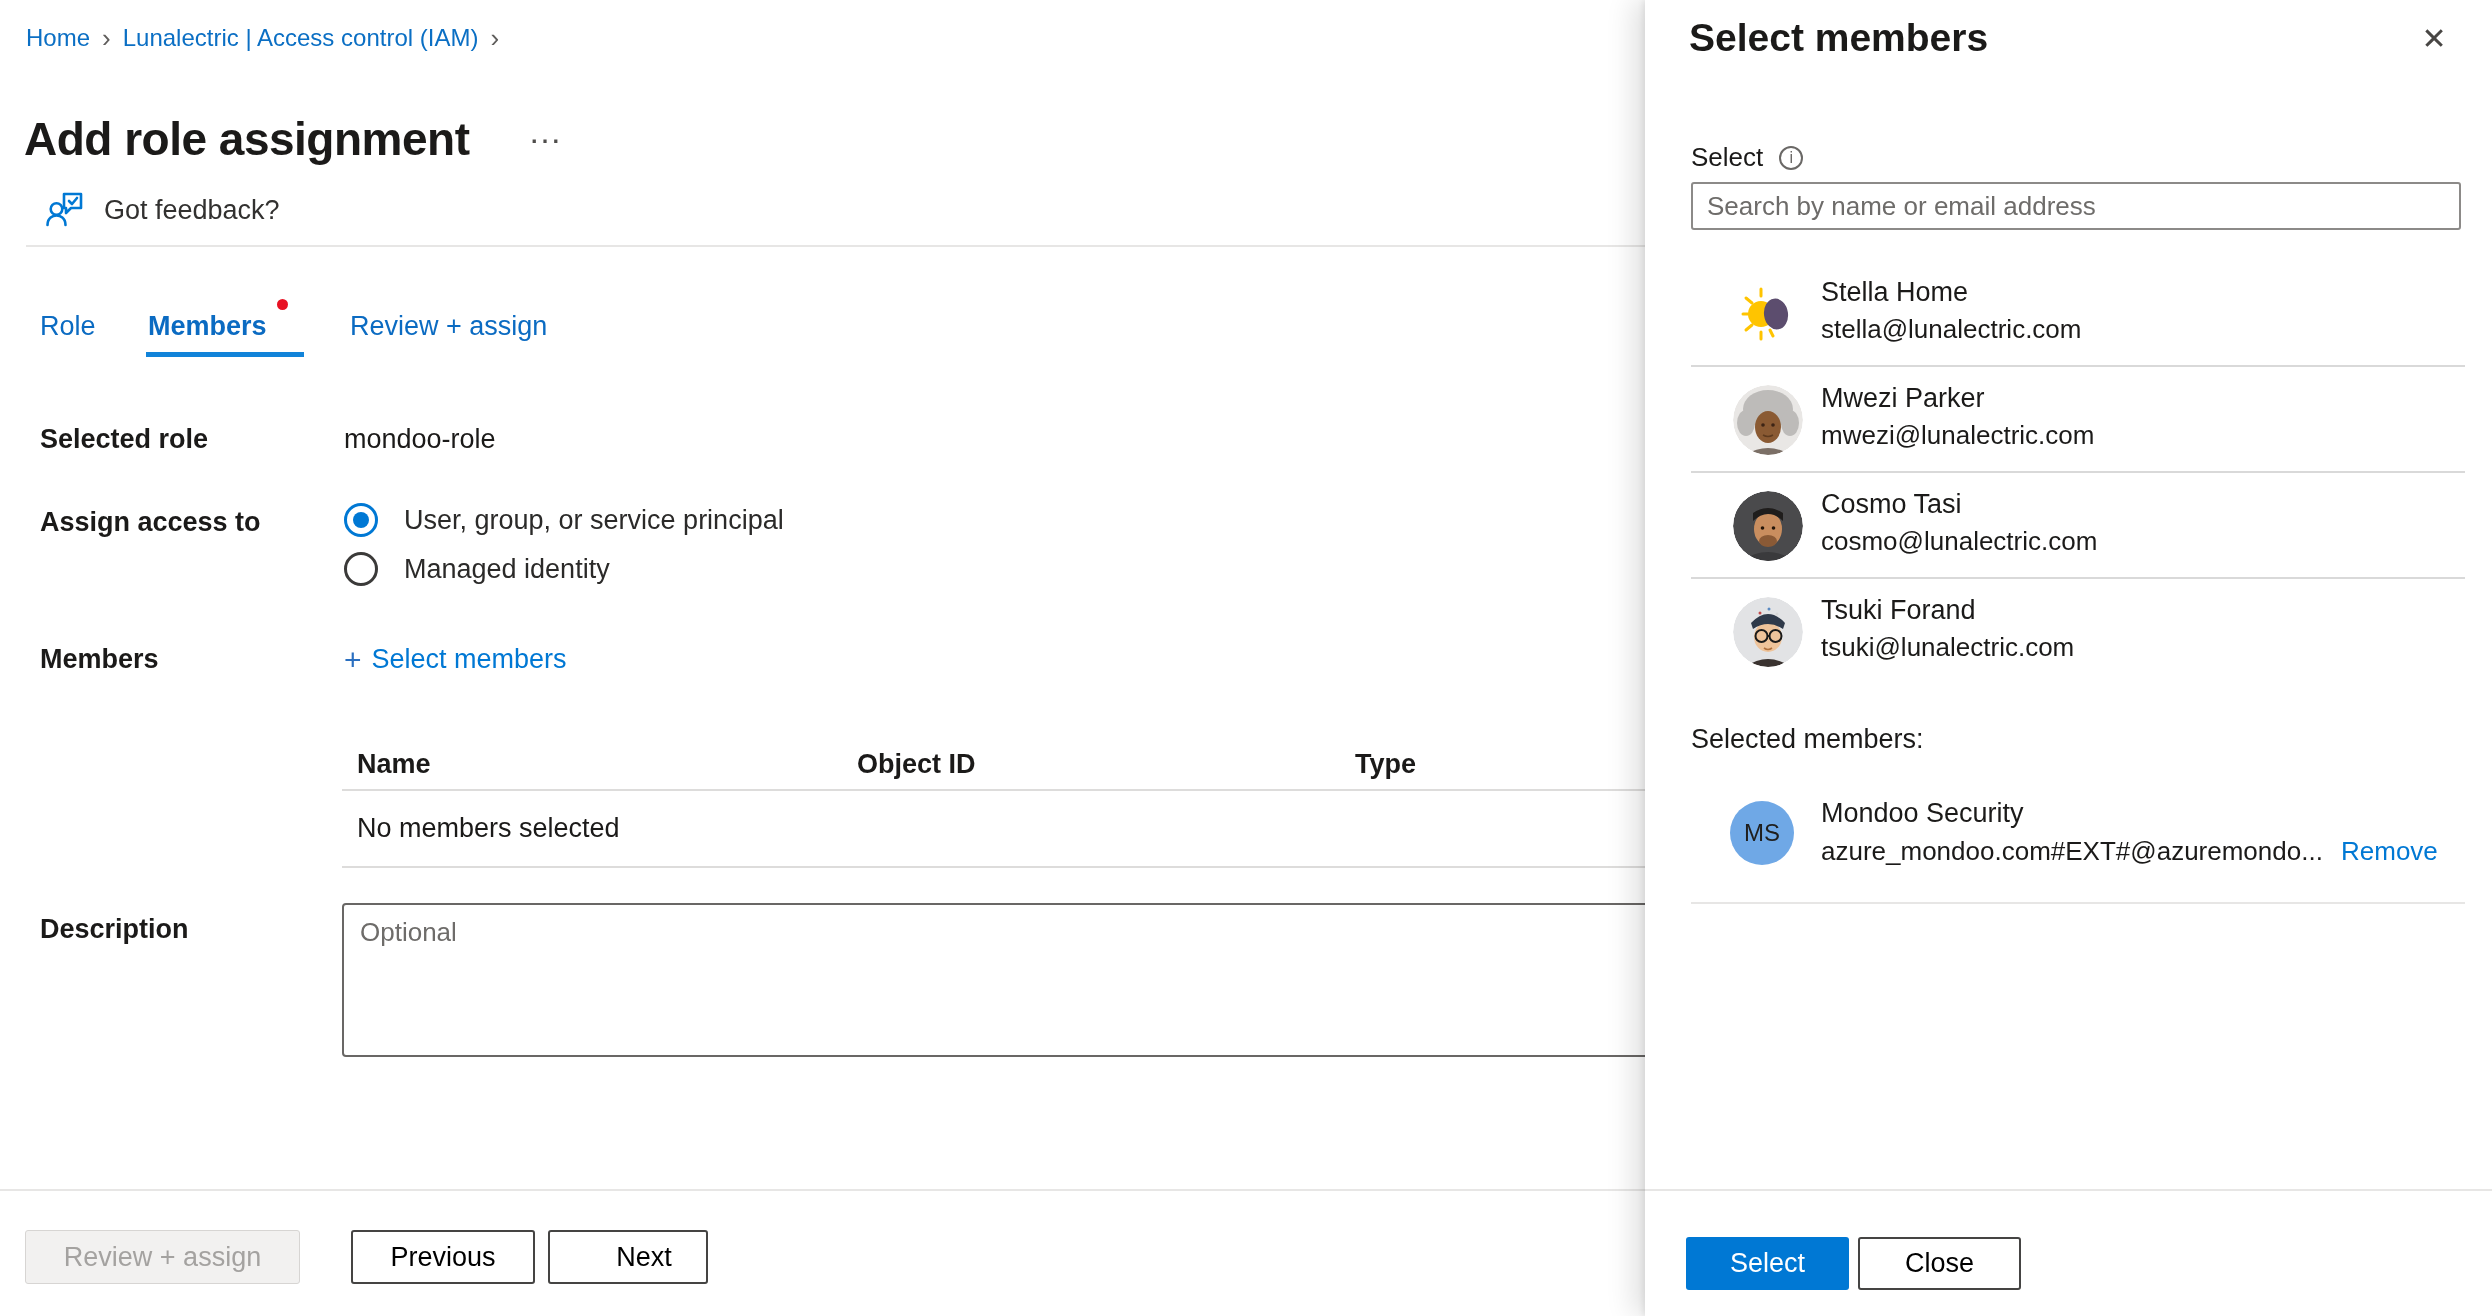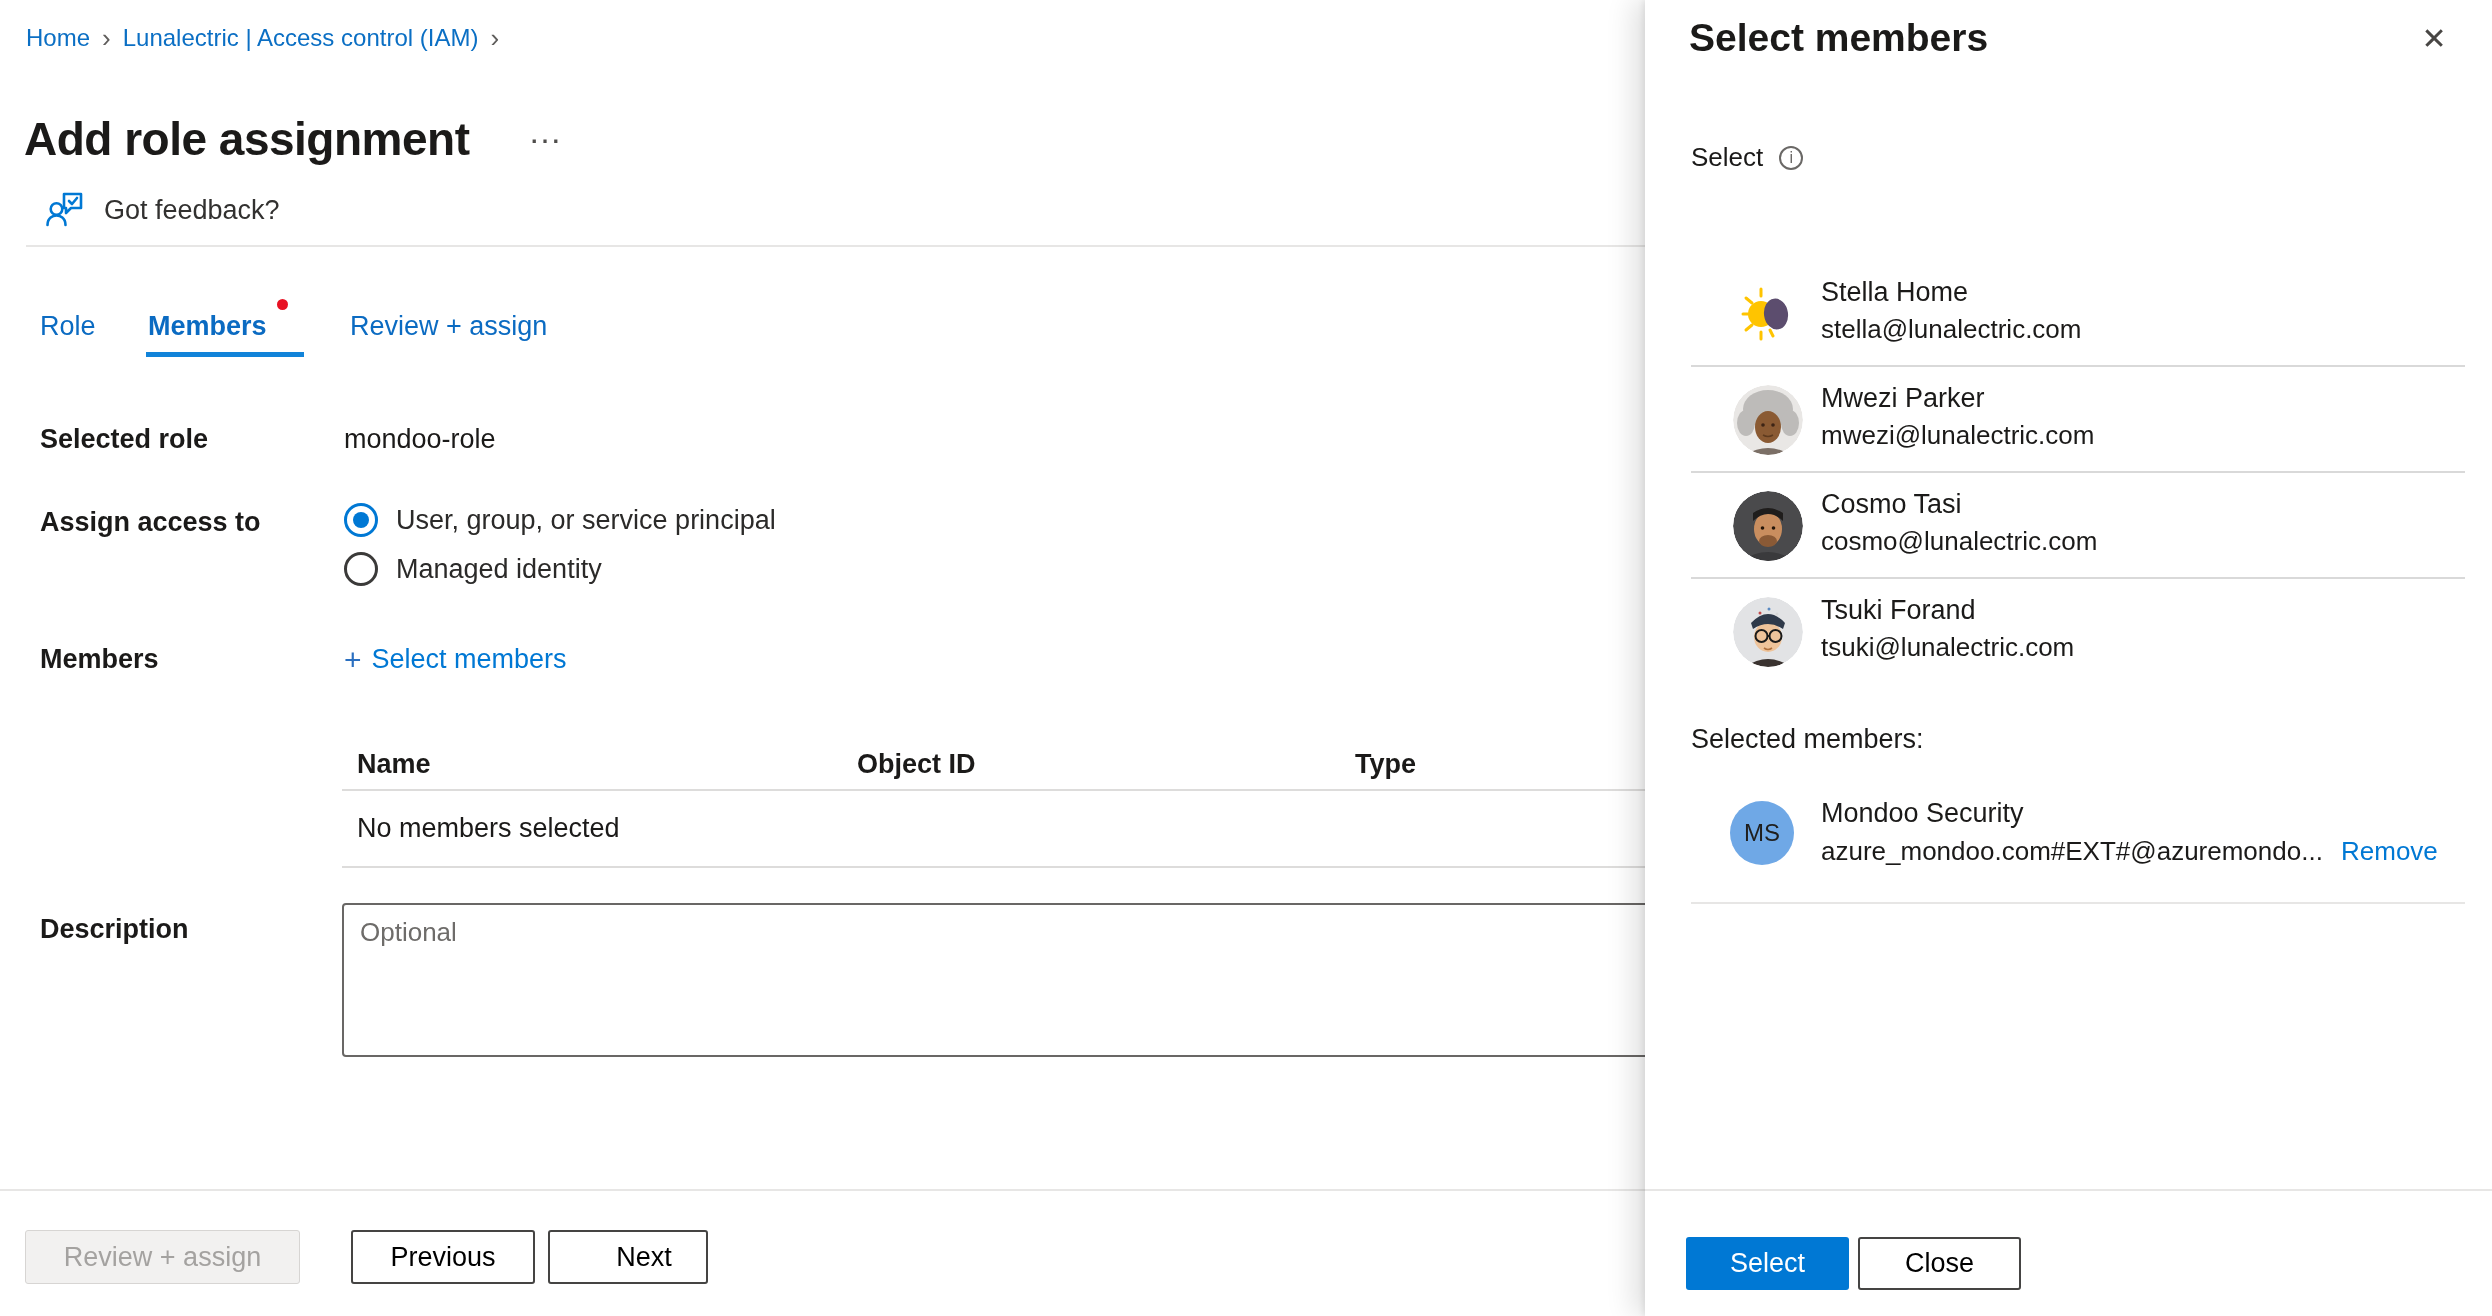--- a/index.html
+++ b/index.html
@@ -29,21 +29,21 @@
   .tab { top:311px; font-size:27px; color:#0b6bc2; cursor:pointer; }
   .tab-role { left:40px; }
   .tab-members { left:148px; font-weight:700; }
   .tab-review { left:350px; }
   .tab-alert-dot { left:277px; top:299px; width:11px; height:11px; border-radius:50%; background:#e81123; }
   .tab-underline { left:146px; top:352px; width:158px; height:5px; background:#1183d9; }
 
   .f-label { left:40px; font-size:27px; font-weight:700; }
   .f-value { left:344px; font-size:27px; }
 
-  .radio-row { display:flex; align-items:center; gap:18px; cursor:pointer; }
+  .radio-row { display:flex; align-items:center; gap:26px; cursor:pointer; }
   .radio-outer { width:34px; height:34px; border-radius:50%; background:#fff; flex:0 0 34px;
                  display:flex; align-items:center; justify-content:center; }
   .radio-outer.sel { border:3px solid #0078d4; }
   .radio-outer.unsel { border:3px solid #3b3a39; }
   .radio-dot { width:16px; height:16px; border-radius:50%; background:#0078d4; }
   .radio-label { font-size:27px; color:#2b2a29; }
 
   .link { color:#0078d4; text-decoration:none; cursor:pointer; }
   .select-members-link { left:344px; top:644px; font-size:27px; display:flex; gap:10px; align-items:center; }
   .plus-glyph { font-size:30px; font-weight:400; line-height:27px; color:#2a6fc0; }
@@ -174,20 +174,21 @@
 
 <aside class="panel">
 
   <h2 class="abs panel-title">Select members</h2>
   <button class="abs panel-close">✕</button>
 
   <div class="abs select-label-row">
     <span class="select-label">Select</span>
     <span class="info-icon">i</span>
   </div>
+  <input class="abs search-input" type="text" placeholder="Search by name or email address" style="">
 
   <div class="abs people">
 
     <div class="person-row">
       <span class="avatar">
         <svg width="70" height="70" viewBox="0 0 70 70">
           <circle cx="35" cy="35" r="35" fill="#ffffff"></circle>
           <g stroke="#FFC400" stroke-width="3" stroke-linecap="round">
             <line x1="28" y1="10" x2="28" y2="17"></line>
             <line x1="10" y1="35" x2="18" y2="35"></line>

